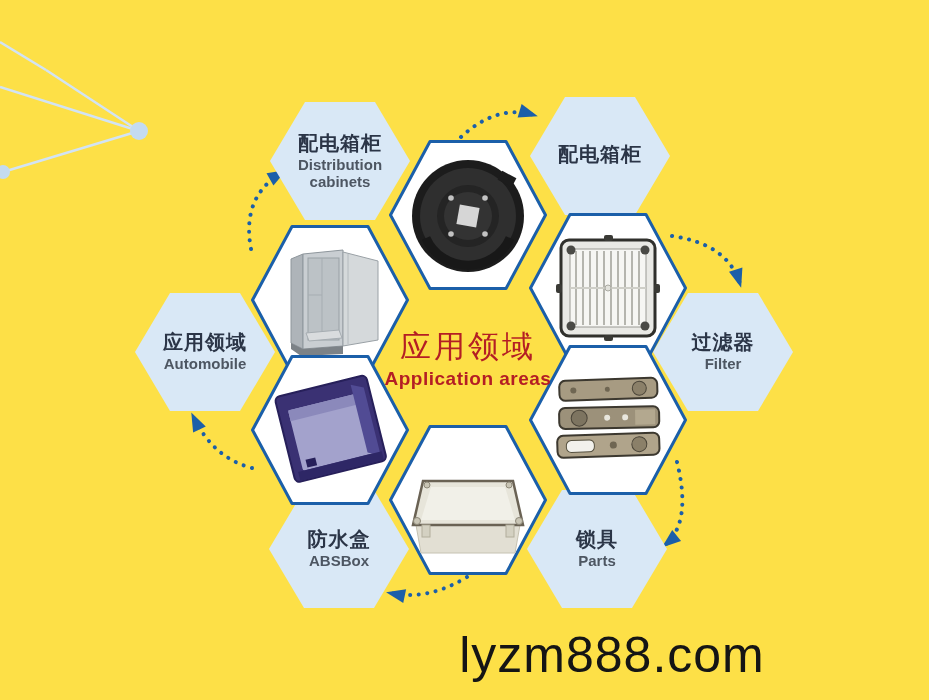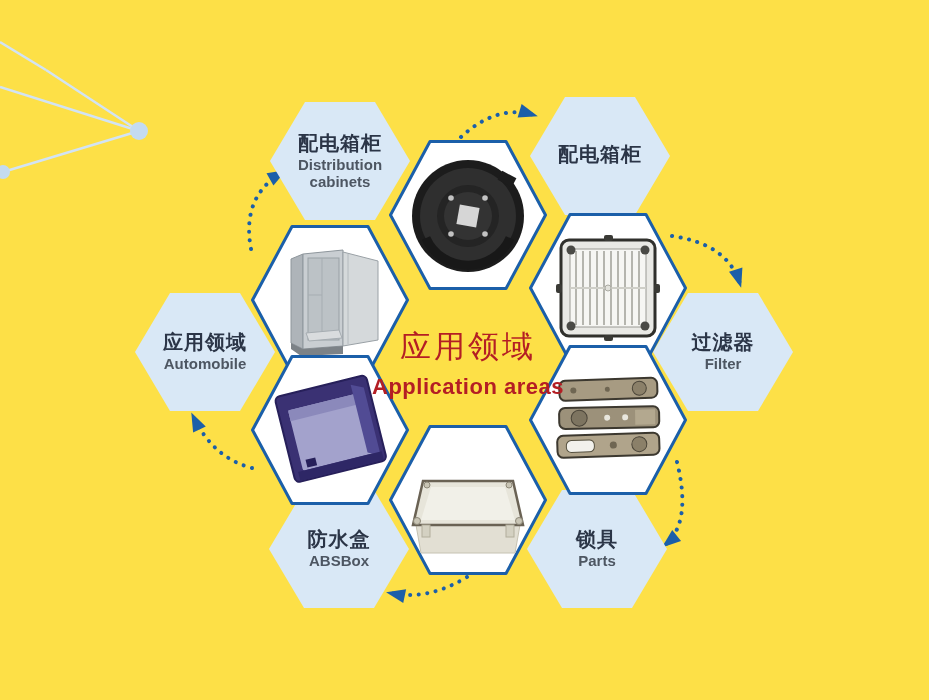--- a/index.html
+++ b/index.html
@@ -20,21 +20,21 @@
   .hex-label .en{font-size:15px;font-weight:700;color:#4d5662;max-width:104px;text-align:center;}
   
   .hex-img{position:absolute;width:158px;height:150px;}
   .hexborder{fill:#ffffff;stroke:#1b5fa9;stroke-width:3;stroke-linejoin:round;}
   
   .center-title{
     position:absolute;left:468px;top:326px;transform:translateX(-50%);
     width:240px;text-align:center;color:#b41e24;
   }
   .center-title .zh{font-size:31px;font-weight:400;letter-spacing:3px;}
-  .center-title .en{font-size:22px;font-weight:700;letter-spacing:.5px;margin-top:6px;}
+  .center-title .en{font-size:19px;font-weight:700;letter-spacing:.5px;margin-top:0;}
   
   .watermark{
     position:absolute;left:612px;top:626px;transform:translateX(-50%);
     font-size:50px;font-weight:400;color:#151515;letter-spacing:1px;white-space:nowrap;
   }
   .arrow-dots{fill:none;stroke:#1b5fa9;stroke-width:4;stroke-linecap:round;stroke-dasharray:.1 8.5;}
   .net-line{stroke:#d2e3f4;stroke-width:2.5;}
   .net-dot{fill:#c4dbf0;}
 </style>
 </head>
@@ -214,14 +214,15 @@
         <rect x="117" y="100" width="8" height="12" fill="#d4d1c2" stroke="#b2ae9c"></rect>
       </g>
     </svg>
   </div>
 
   <div class="center-title">
     <div class="zh">应用领域</div>
     <div class="en">Application areas</div>
   </div>
 
+  <div class="watermark">lyzm888.com</div>
 
 </div>
 
 </body></html>

